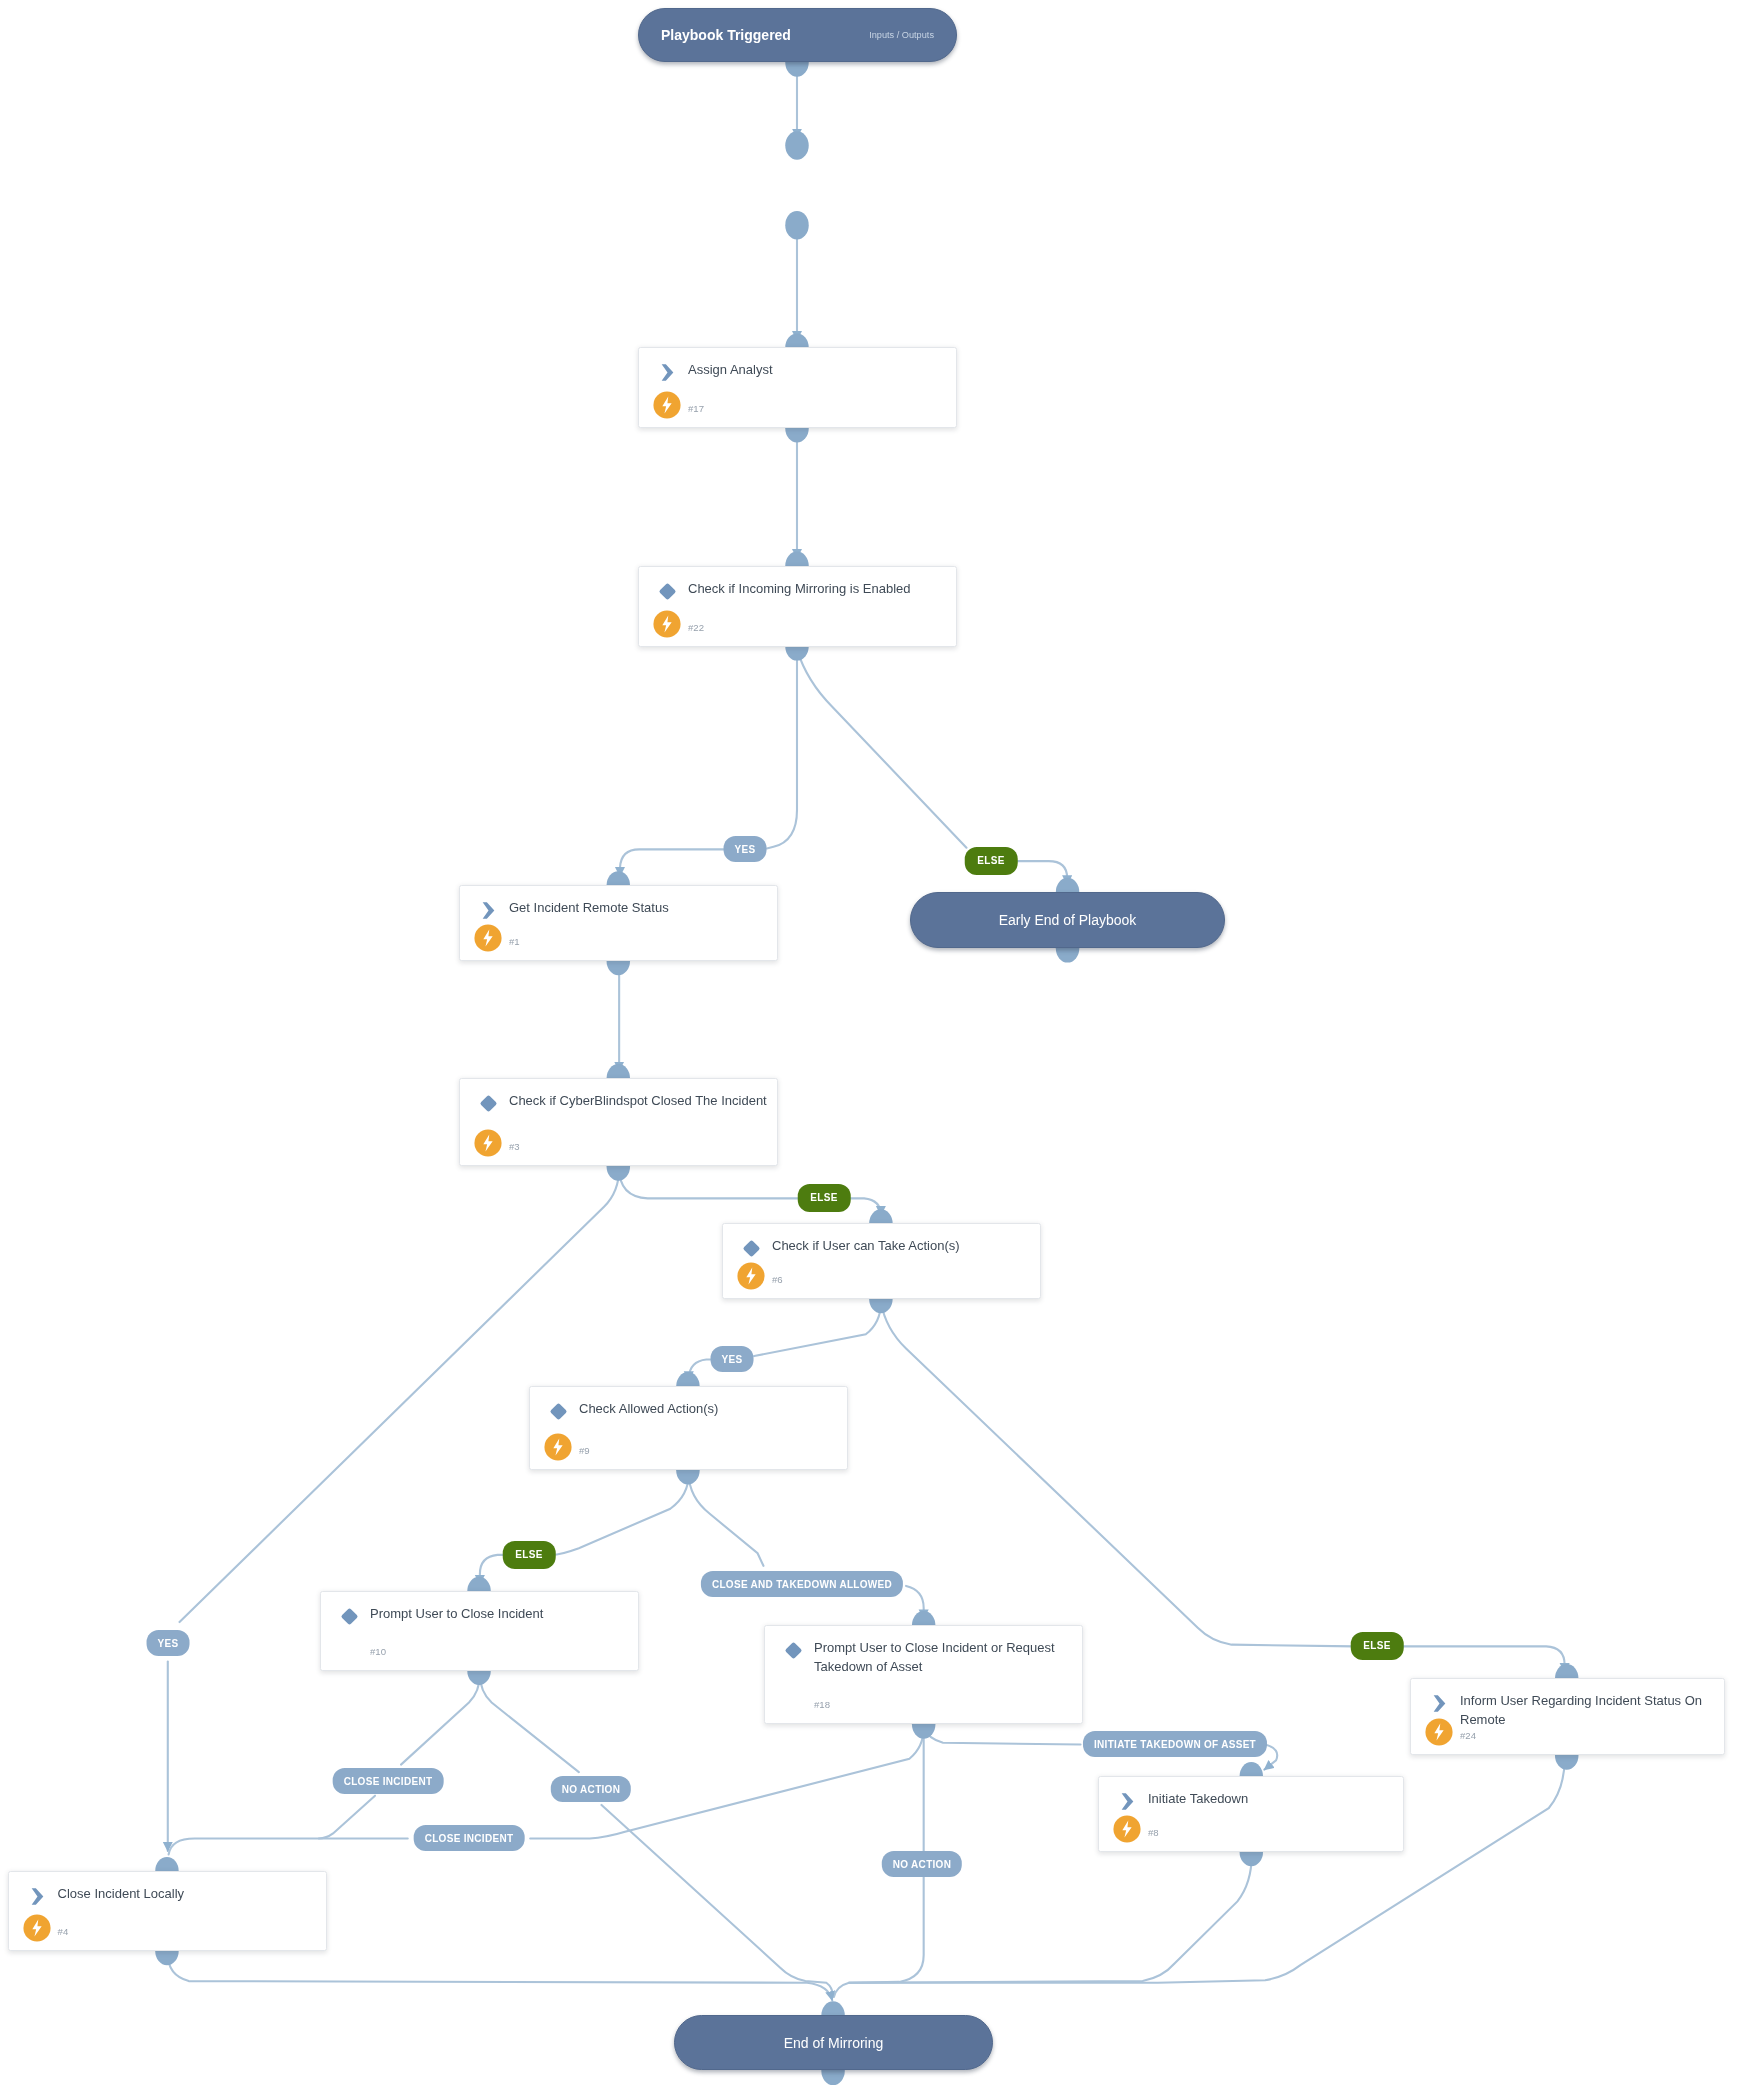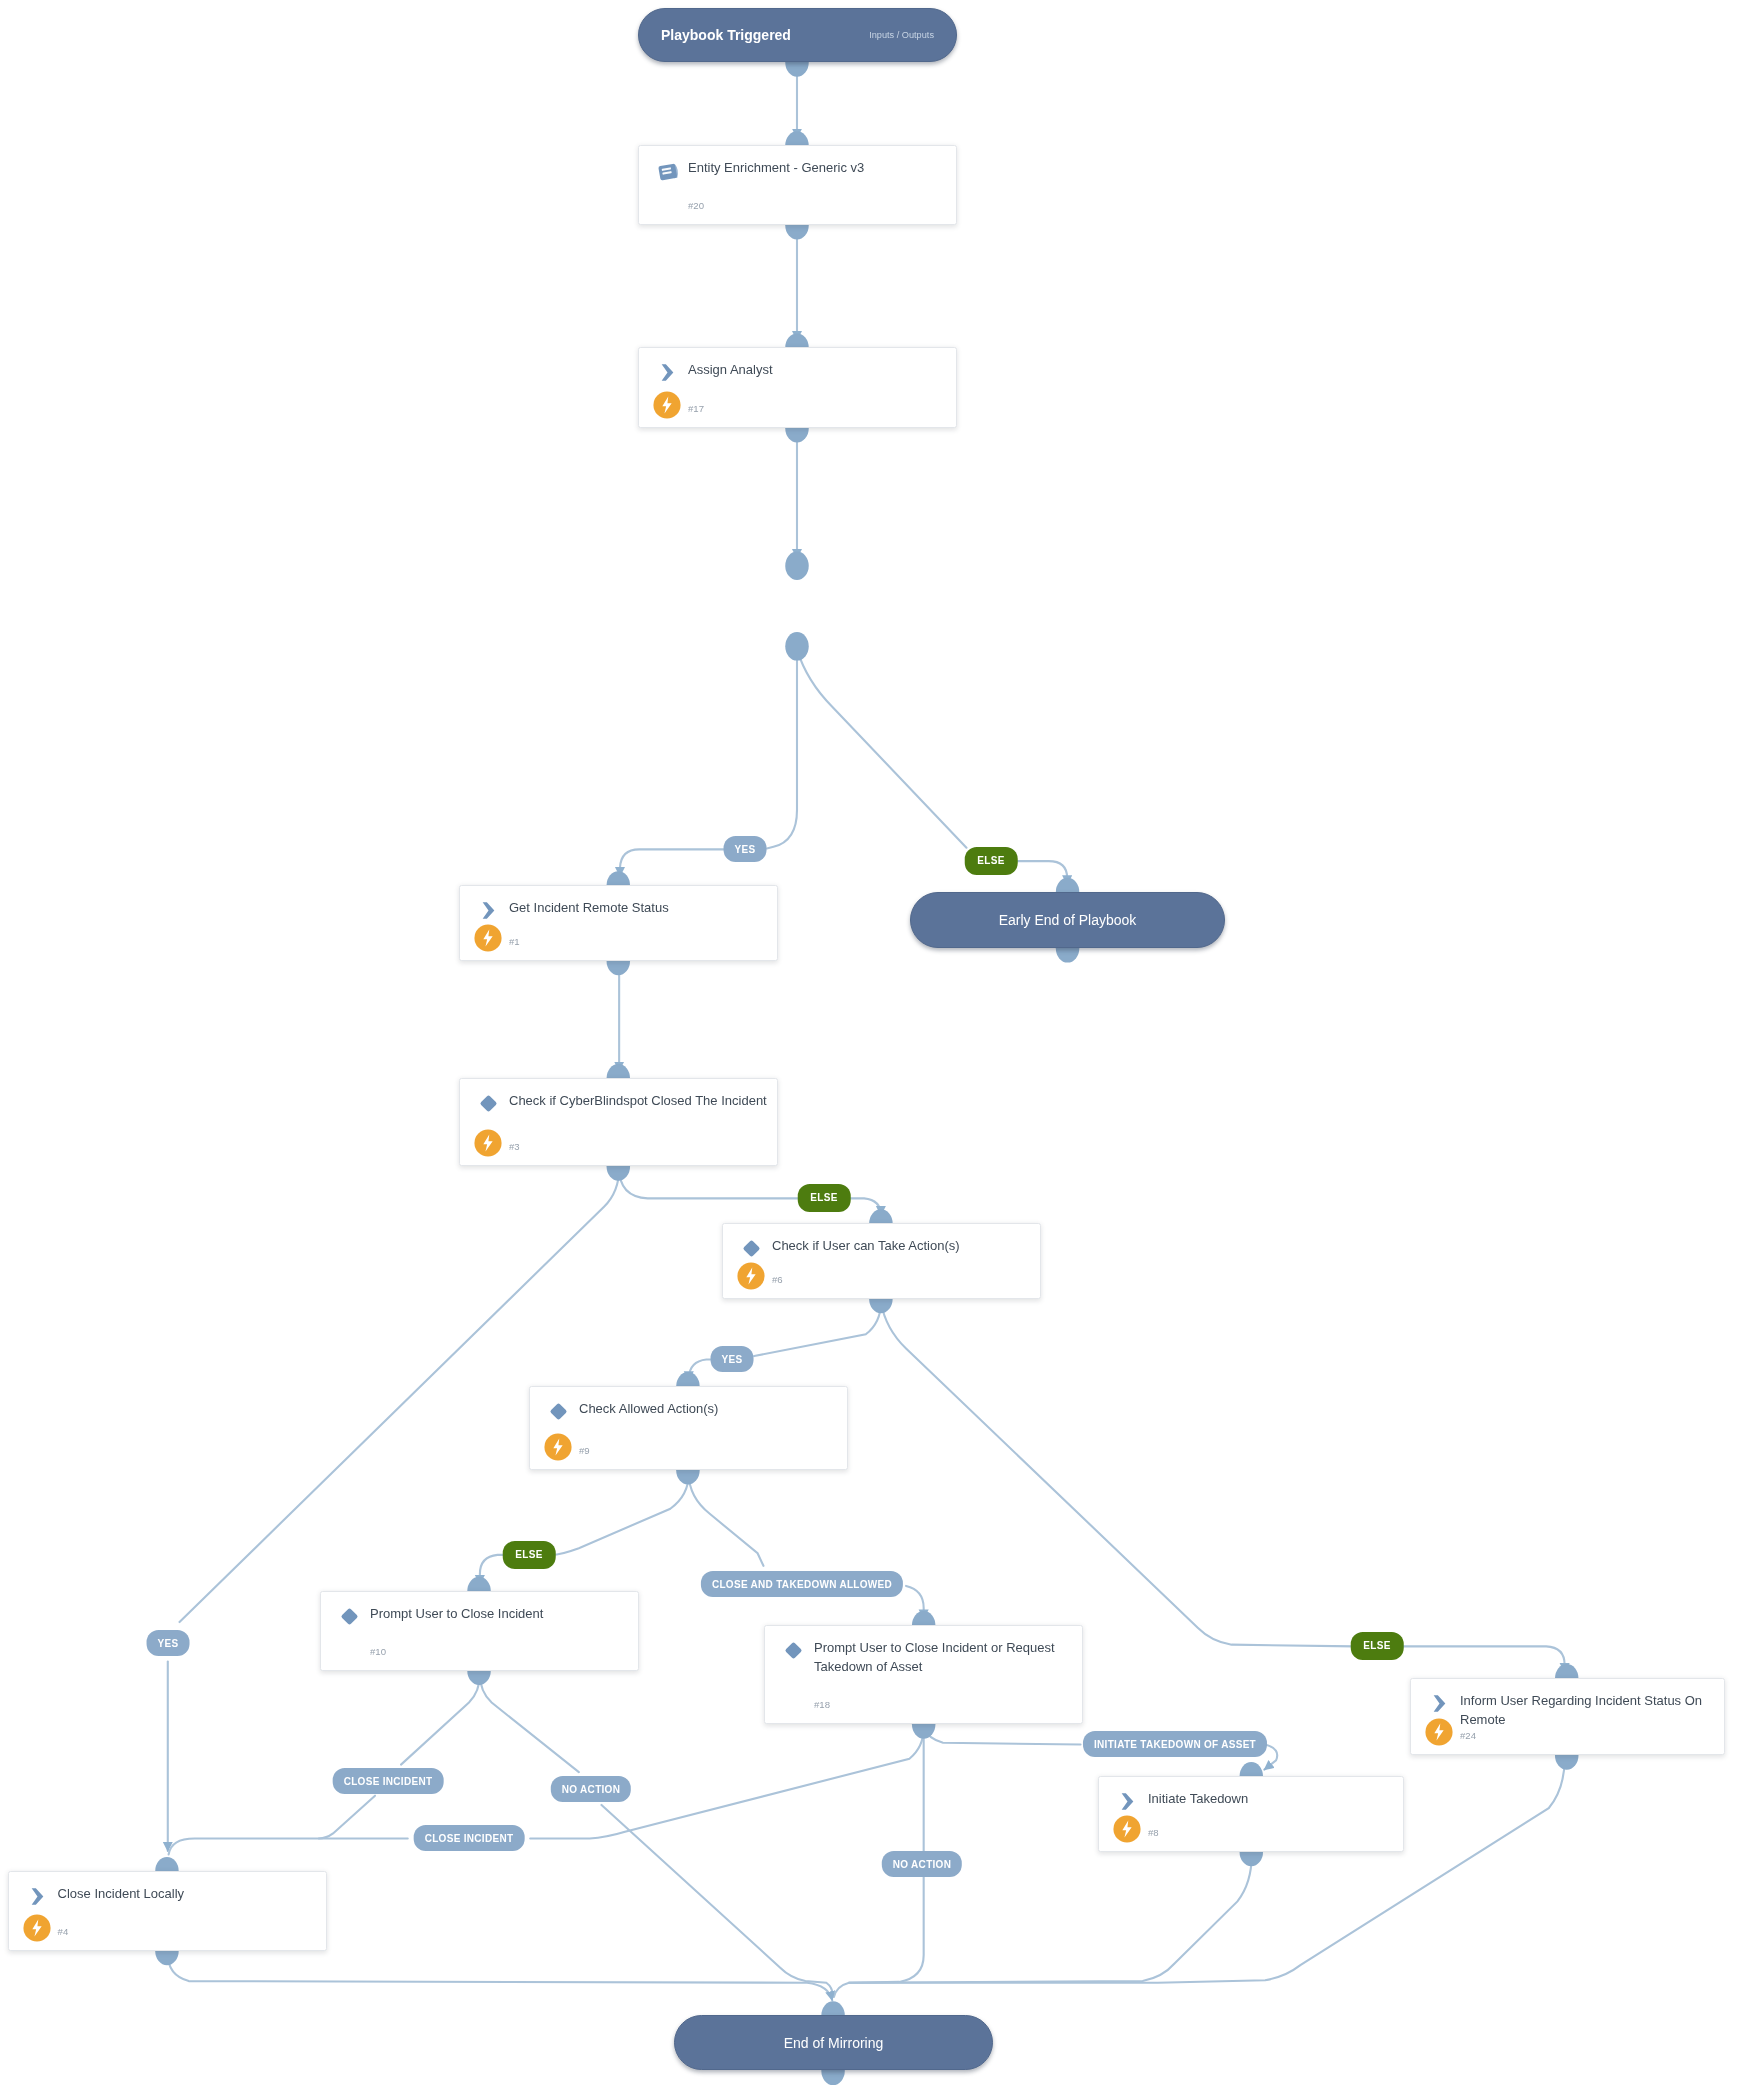--- a/index.html
+++ b/index.html
@@ -91,38 +91,37 @@
       <ellipse cx="1491.5" cy="2207" rx="14" ry="17" fill="#8aabca"></ellipse>
       <ellipse cx="199" cy="2230" rx="14" ry="17" fill="#8aabca"></ellipse>
       <ellipse cx="199" cy="2325" rx="14" ry="17" fill="#8aabca"></ellipse>
       <ellipse cx="993" cy="2402" rx="14" ry="17" fill="#8aabca"></ellipse>
       <ellipse cx="993" cy="2468" rx="14" ry="17" fill="#8aabca"></ellipse>
     </svg>
     <div class="pill pill-start" style="left: 638px; top: 8.4px; width: 319px; height: 54px;">
       <span>Playbook Triggered</span>
       <span class="rl">Inputs / Outputs</span>
     </div>
-    <div class="card" style="left: 638px; top: 145px; width: 319px; height: 80px;">
-      <span class="ic"><svg width="27" height="27" viewBox="0 0 32 32">
-          <g transform="rotate(-10 16 16)">
-            <path d="M25 9 q4 7 0 16 l-4 0 q4 -9 0 -16 z" fill="#9db7d4"></path>
-            <rect x="5" y="8" width="20" height="17" rx="2.5" fill="#7295bc"></rect>
-            <rect x="8.5" y="11.5" width="11" height="2.6" rx="1" fill="#fff" opacity="0.95"></rect>
-            <rect x="8.5" y="16" width="11" height="2.6" rx="1" fill="#fff" opacity="0.95"></rect>
-          </g>
-        </svg></span>
-      <div class="ttl">Entity Enrichment - Generic v3</div>
-      <div class="num">#20</div>
-    </div>
     <div class="card" style="left: 638px; top: 347px; width: 319px; height: 81px;">
       <span class="ic"><svg width="25" height="25" viewBox="0 0 30 30">
           <polygon points="8,5 13,5 22,15 13,25 8,25 15,15" fill="#7295bc"></polygon>
         </svg></span>
       <div class="ttl">Assign Analyst</div>
       <div class="num">#17</div>
+      <span class="badge"><svg width="28" height="28" viewBox="0 0 33 33">
+          <circle cx="16.5" cy="16.5" r="16" fill="#f0a431"></circle>
+          <path d="M18 6.5 L11 18 H15.5 L13.5 26.5 L22 14.5 H17 Z" fill="#ffffff"></path>
+        </svg></span>
+    </div>
+    <div class="card" style="left: 638px; top: 566px; width: 319px; height: 81px;">
+      <span class="ic"><svg width="25" height="25" viewBox="0 0 30 30">
+          <rect x="7.5" y="7.5" width="15" height="15" rx="2.5" transform="rotate(45 15 15)" fill="#7295bc"></rect>
+        </svg></span>
+      <div class="ttl">Check if Incoming Mirroring is Enabled</div>
+      <div class="num">#22</div>
       <span class="badge"><svg width="28" height="28" viewBox="0 0 33 33">
           <circle cx="16.5" cy="16.5" r="16" fill="#f0a431"></circle>
           <path d="M18 6.5 L11 18 H15.5 L13.5 26.5 L22 14.5 H17 Z" fill="#ffffff"></path>
         </svg></span>
     </div>
     <div class="card" style="left: 459px; top: 885px; width: 319px; height: 76px;">
       <span class="ic"><svg width="25" height="25" viewBox="0 0 30 30">
           <polygon points="8,5 13,5 22,15 13,25 8,25 15,15" fill="#7295bc"></polygon>
         </svg></span>
       <div class="ttl">Get Incident Remote Status</div>

